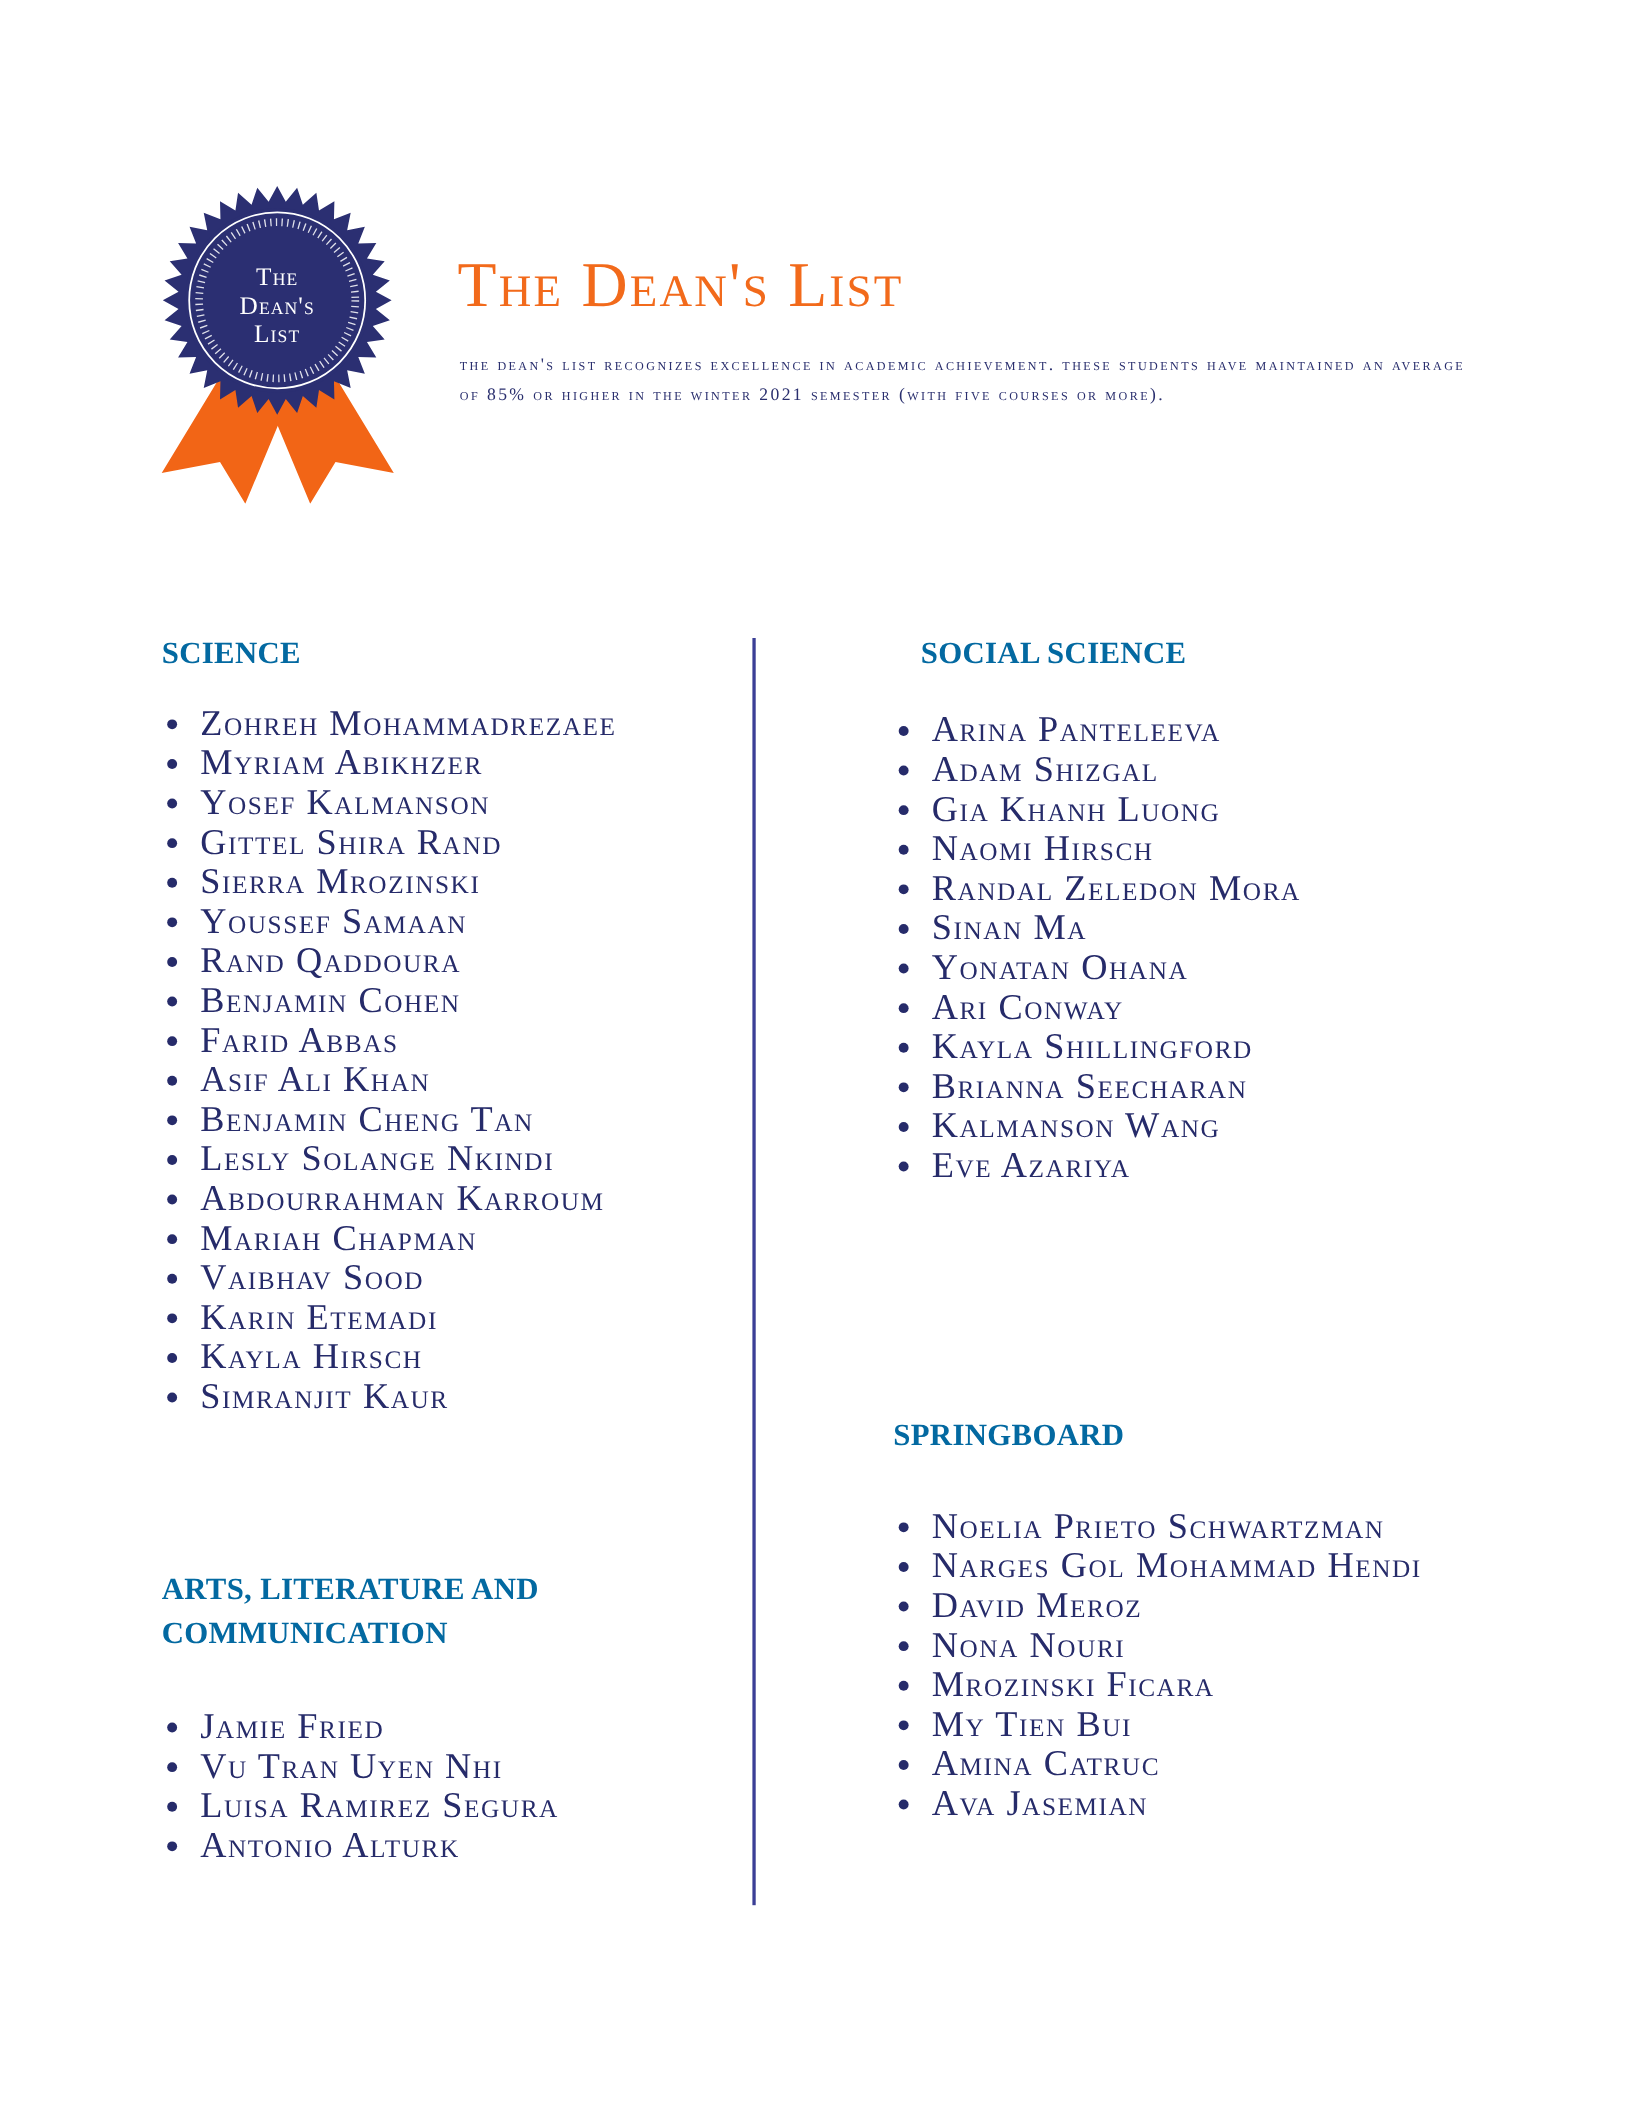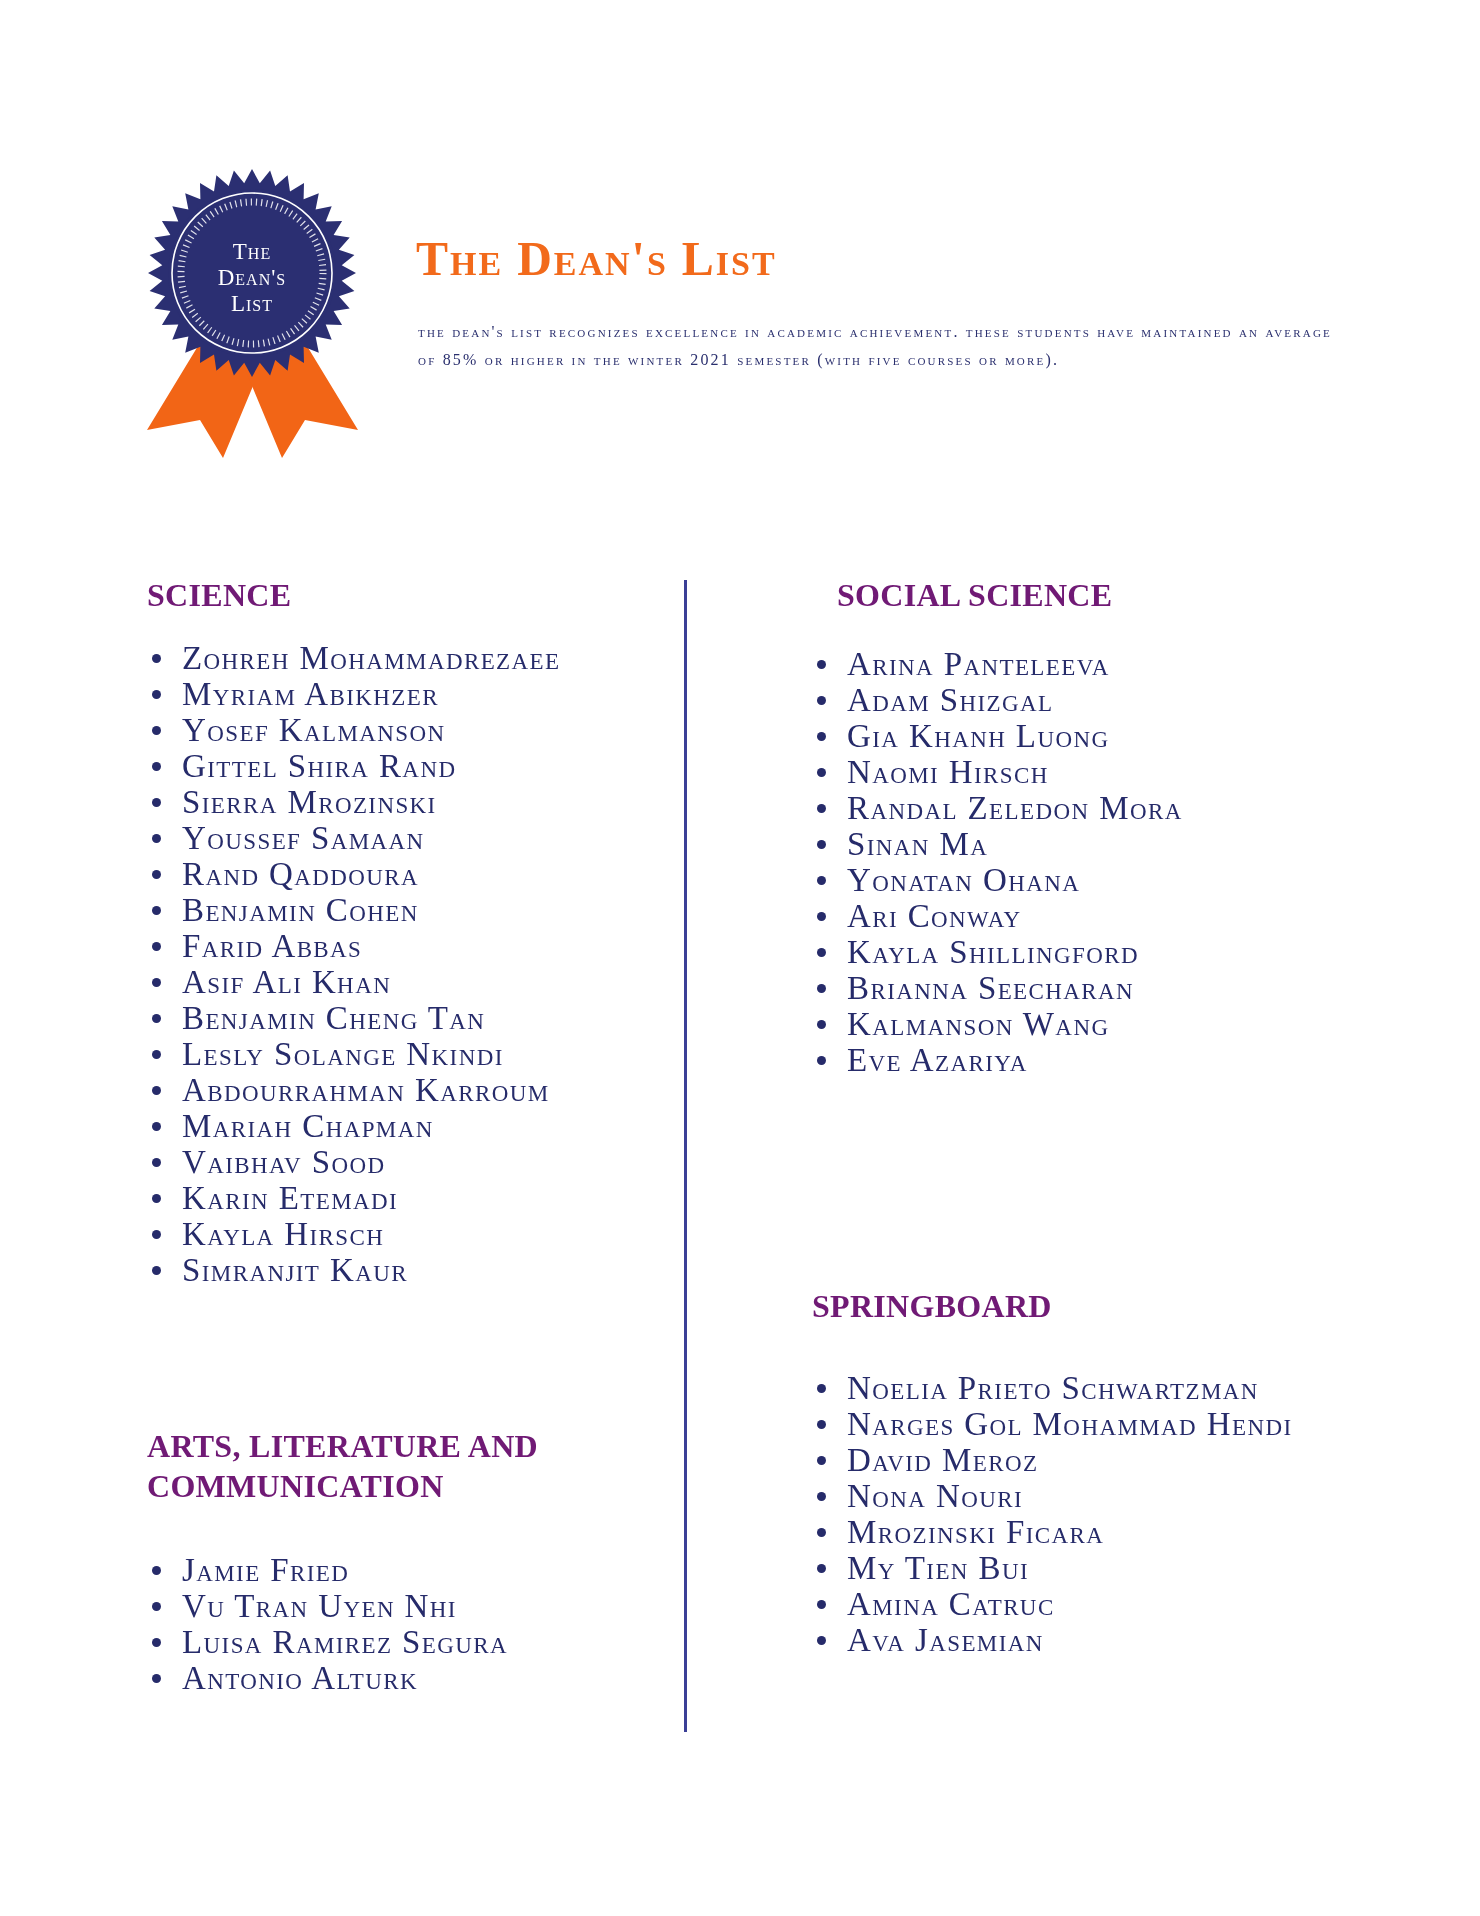--- a/index.html
+++ b/index.html
@@ -3,35 +3,35 @@
 <meta charset="utf-8">
 <style>
   html, body { margin: 0; padding: 0; background: #ffffff; }
   body { width: 1480px; height: 1916px; position: relative; overflow: hidden;
          font-family: "Liberation Serif", "DejaVu Serif", serif; }
 
   .badge { position: absolute; left: 145px; top: 168px; width: 215px; height: 290px; }
 
   .title { position: absolute; left: 416px; top: 218px; margin: 0;
            font-family: "Liberation Serif", "DejaVu Serif", serif;
-           font-weight: bold; font-size: 48px; line-height: 82px;
+           font-weight: normal; font-size: 58px; line-height: 82px;
            color: #f26a1b; font-variant: small-caps; letter-spacing: 2px; white-space: nowrap; }
 
   .desc { position: absolute; left: 418px; top: 318px; width: 920px; margin: 0;
           font-family: "Liberation Serif", "DejaVu Serif", serif;
           font-size: 16px; line-height: 28px; color: #2a2f6e;
           font-variant: small-caps; text-transform: lowercase; letter-spacing: 2.2px; }
 
   .divider { position: absolute; left: 684px; top: 580px; width: 3px; height: 1152px;
              background: #3b3f96; }
 
   .section-heading { position: absolute; margin: 0;
                      font-family: "Liberation Serif", "DejaVu Serif", serif;
-                     font-weight: bold; font-size: 32px; line-height: 40px;
-                     color: #701a75; letter-spacing: 0.3px; }
+                     font-weight: bold; font-size: 28px; line-height: 40px;
+                     color: #0369a1; letter-spacing: 0.3px; }
 
   .name-list { position: absolute; margin: 0; padding: 0; list-style: none; }
   .name-list li { position: relative; padding-left: 35px; height: 36px;
                   font-family: "Liberation Serif", "DejaVu Serif", serif;
                   font-size: 33px; line-height: 36px; color: #262b6a;
                   font-variant: small-caps; letter-spacing: 1.4px; white-space: nowrap; }
   .name-list li .bullet { position: absolute; left: 5px; top: 14px; width: 9px; height: 9px;
                           border-radius: 50%; background: #262b6a; }
 </style>
 </head>

